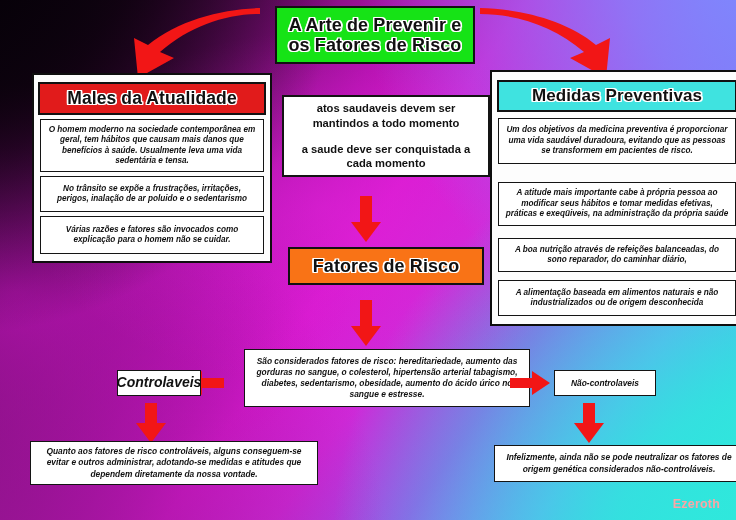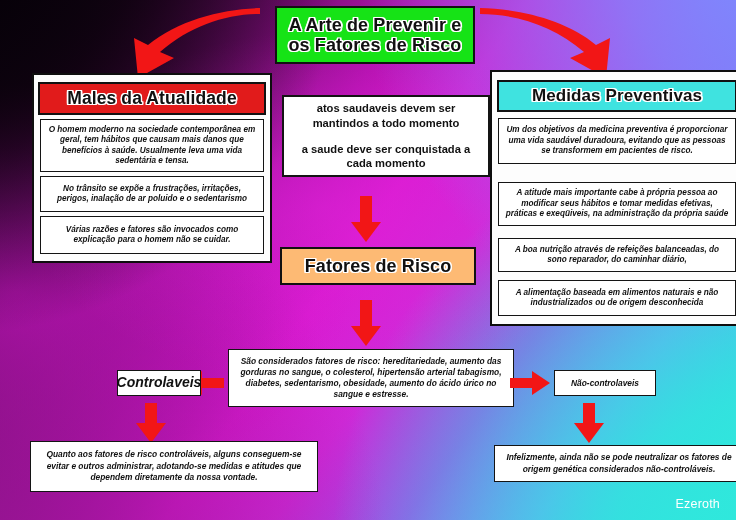--- a/index.html
+++ b/index.html
@@ -84,22 +84,22 @@
     left: 18px; top: 82px; width: 228px; height: 33px;
     background: #e11b1b;
     font-size: 17.5px;
   }
   #right-heading {
     left: 477px; top: 80px; width: 240px; height: 32px;
     background: #3fe3e0;
     font-size: 17px;
   }
   #center-risk-banner {
-    left: 260px; top: 247px; width: 196px; height: 38px;
-    background: #fdba74;
+    left: 268px; top: 247px; width: 196px; height: 38px;
+    background: #f97316;
     font-size: 18px;
   }
 
   
   .panel {
     background: #fdfdfd;
     border: 2px solid #0e0e0e;
   }
   #left-panel { left: 12px; top: 73px; width: 240px; height: 190px; }
   #right-panel { left: 470px; top: 70px; width: 254px; height: 256px; }
@@ -146,51 +146,51 @@
     color: #111;
     font-weight: bold;
     font-size: 11.2px;
     line-height: 1.3;
     text-align: center;
     padding: 4px 16px;
   }
 
   
   #risk-list-box {
-    left: 208px; top: 349px; width: 286px; height: 58px;
+    left: 224px; top: 349px; width: 286px; height: 58px;
     font-size: 8.4px;
     line-height: 1.34;
     border-width: 1.6px;
   }
 
   
   #controllable-box { left: 97px; top: 370px; width: 84px; height: 26px; font-size: 14px; }
   #noncontrollable-box { left: 534px; top: 370px; width: 102px; height: 26px; font-size: 8.4px; }
 
   
-  #bottom-left-box { left: 10px; top: 441px; width: 288px; height: 51px; font-size: 8.4px; line-height: 1.36; }
+  #bottom-left-box { left: 10px; top: 441px; width: 288px; height: 44px; font-size: 8.4px; line-height: 1.36; }
   #bottom-right-box { left: 474px; top: 445px; width: 250px; height: 37px; font-size: 8.4px; line-height: 1.36; }
 
   
   .arrow-svg { position: absolute; pointer-events: none; }
   #arrow-curve-left { left: 118px; top: 8px; width: 142px; height: 72px; }
   #arrow-curve-right { left: 480px; top: 8px; width: 146px; height: 72px; }
   #arrow-center-down-1 { left: 347px; top: 196px; width: 38px; height: 46px; }
   #arrow-center-down-2 { left: 347px; top: 300px; width: 38px; height: 46px; }
   #arrow-to-controllable { left: 184px; top: 371px; width: 40px; height: 24px; }
   #arrow-to-noncontrollable { left: 510px; top: 371px; width: 40px; height: 24px; }
   #arrow-down-left-bottom { left: 132px; top: 403px; width: 38px; height: 40px; }
   #arrow-down-right-bottom { left: 570px; top: 403px; width: 38px; height: 40px; }
 
   
   #signature {
     right: 16px; bottom: 9px;
-    color: #ffffff;
+    color: #fca5a5;
     font-size: 12.5px;
-    font-weight: normal;
+    font-weight: bold;
     letter-spacing: .2px;
   }
 </style>
 </head>
 <body>
 
 <div id="poster">
 
   <div class="bg-layer bg-base"></div>
   <div class="bg-layer bg-ml"></div>

